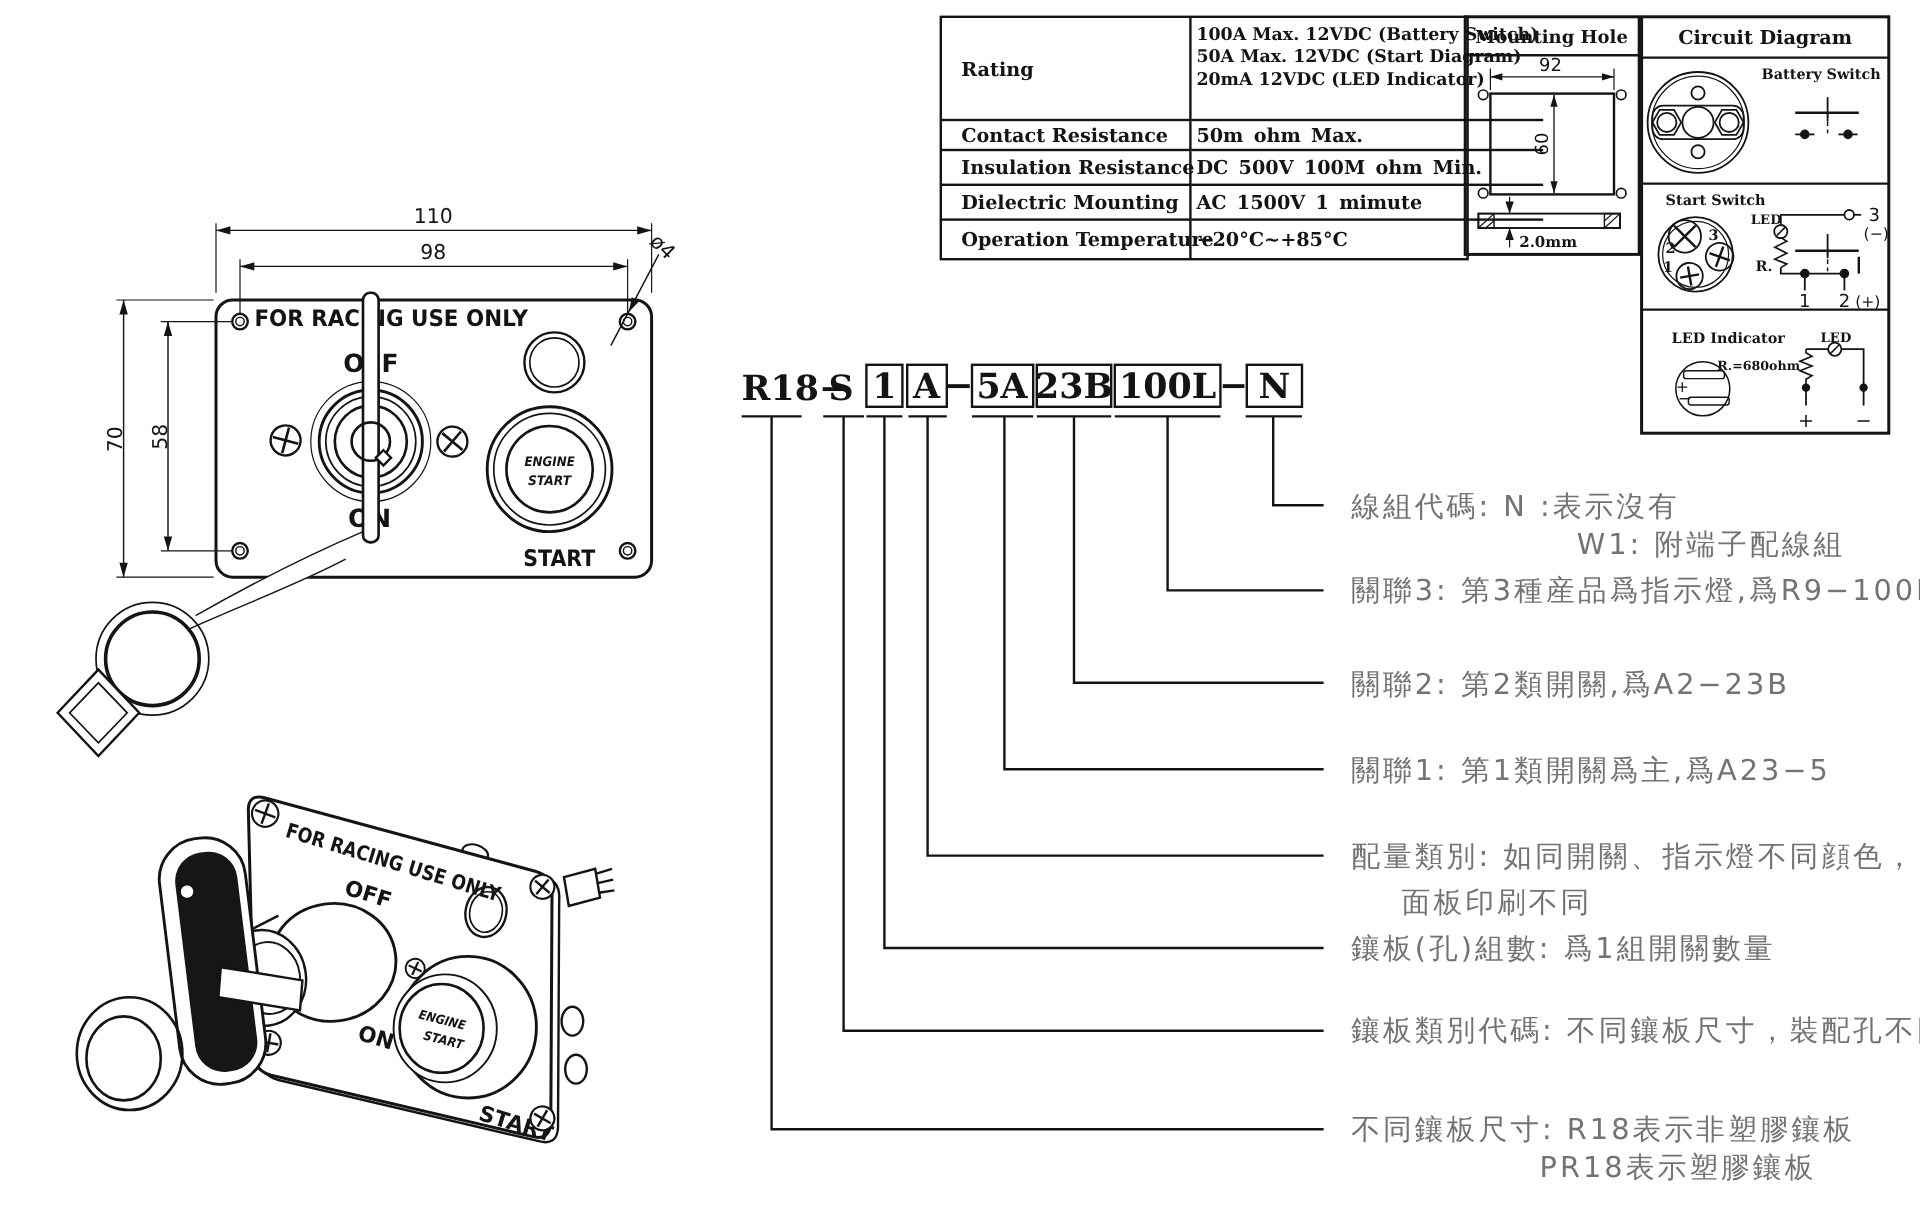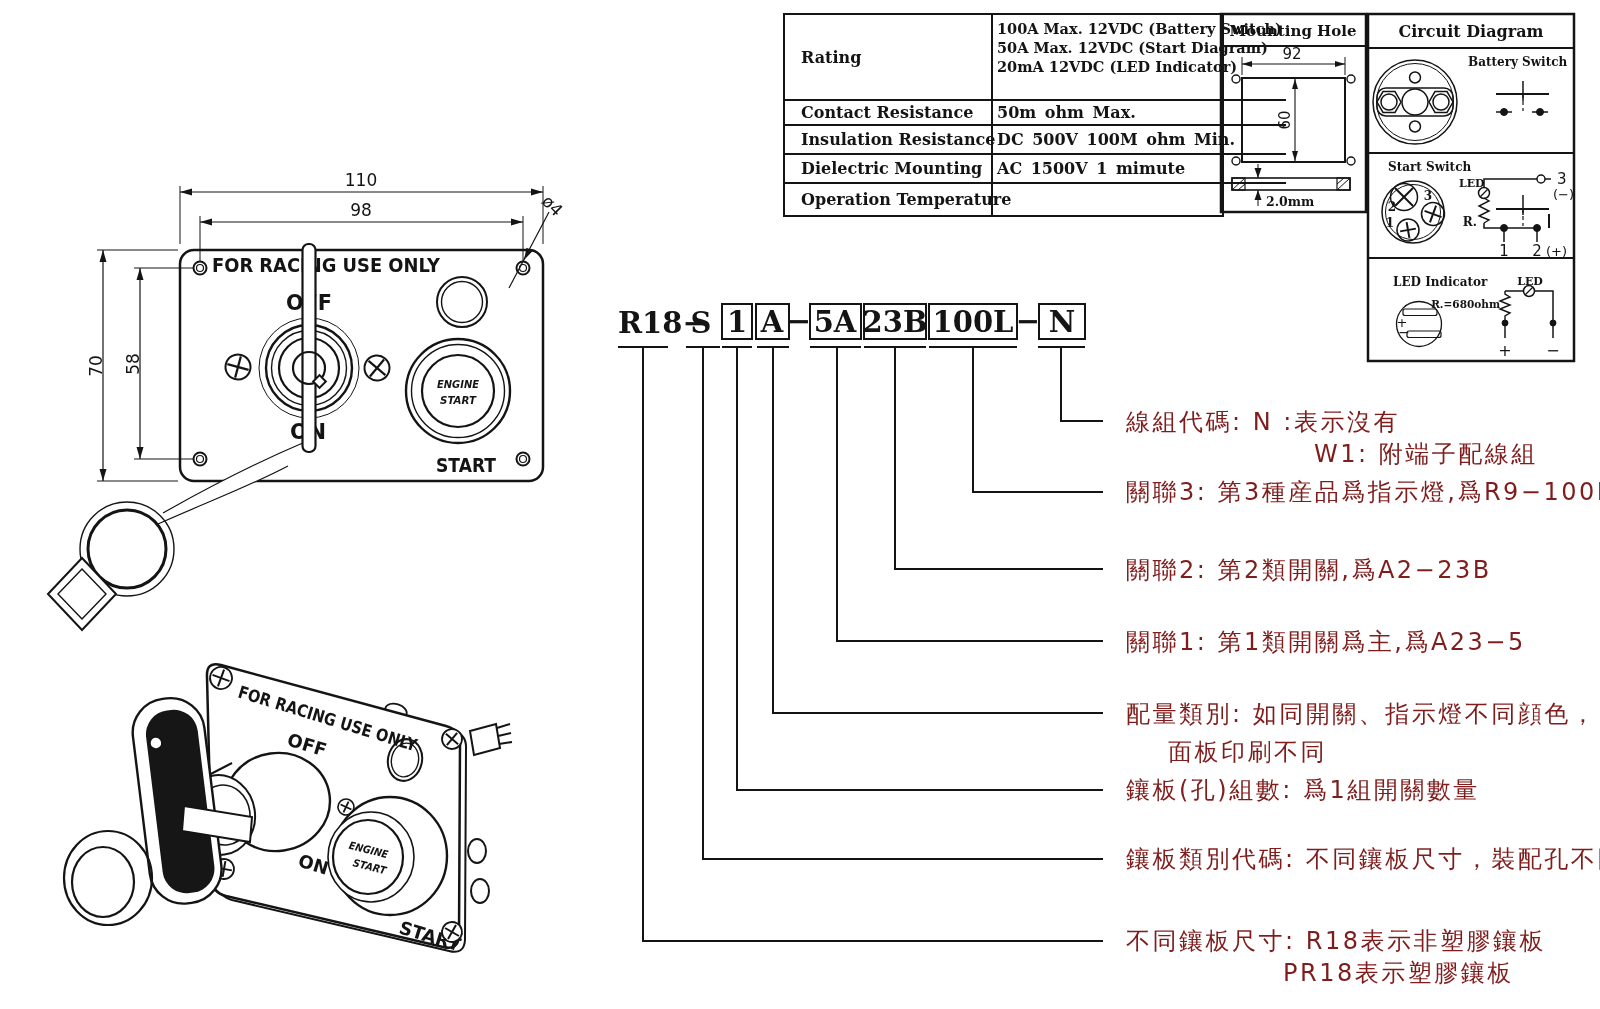--- a/index.html
+++ b/index.html
@@ -17,21 +17,21 @@
   .sc{border-right:2px solid #141414;border-bottom:2px solid #141414;display:flex;align-items:center;
       padding:0 4px;white-space:nowrap;overflow:visible;}
   .sc.last-col{border-right:none;}
   .sc.last-row{border-bottom:none;}
   .sc.lbl{font-size:16px;padding-left:16px;}
   .sc.val{font-size:16px;word-spacing:3px;}
   .sc.rating-val{flex-direction:column;align-items:flex-start;justify-content:flex-start;
                  padding-top:4px;font-size:14.5px;line-height:19px;}
 
   
-  .ann{position:absolute;white-space:nowrap;font-size:24px;letter-spacing:2.5px;color:#7f1d1d;
+  .ann{position:absolute;white-space:nowrap;font-size:24px;letter-spacing:2.5px;color:#737373;
        font-family:"DejaVu Sans","Liberation Sans",sans-serif;line-height:26px;}
 </style>
 </head>
 <body>
 
 <div class="canvas">
 
   <svg style="left:0;top:0" width="1600" height="1009" viewBox="0 0 1600 1009">
     <g stroke="#141414" stroke-width="2" fill="none">
 
@@ -265,20 +265,21 @@
       <div>50A Max. 12VDC (Start Diagram)</div>
       <div>20mA 12VDC (LED Indicator)</div>
     </div>
     <div class="sc lbl">Contact Resistance</div>
     <div class="sc val last-col">50m ohm Max.</div>
     <div class="sc lbl">Insulation Resistance</div>
     <div class="sc val last-col">DC 500V 100M ohm Min.</div>
     <div class="sc lbl">Dielectric Mounting</div>
     <div class="sc val last-col">AC 1500V 1 mimute</div>
     <div class="sc lbl last-row">Operation Temperature</div>
+    <div class="sc val last-col last-row">−20°C~+85°C</div>
   </div>
 
   <svg style="left:1220px;top:13px" width="147" height="200" viewBox="1220 13 147 200">
     <rect x="1221" y="14" width="145" height="198" fill="none" stroke="#141414" stroke-width="2.5"></rect>
     <line x1="1220" y1="46" x2="1367" y2="46" stroke="#141414" stroke-width="2"></line>
     <text x="1293" y="36" text-anchor="middle" class="ser" font-size="15">Mounting Hole</text>
     <g stroke="#141414" fill="none">
 
       <line x1="1242" y1="57" x2="1242" y2="75" stroke-width="1"></line>
       <line x1="1345" y1="57" x2="1345" y2="75" stroke-width="1"></line>

